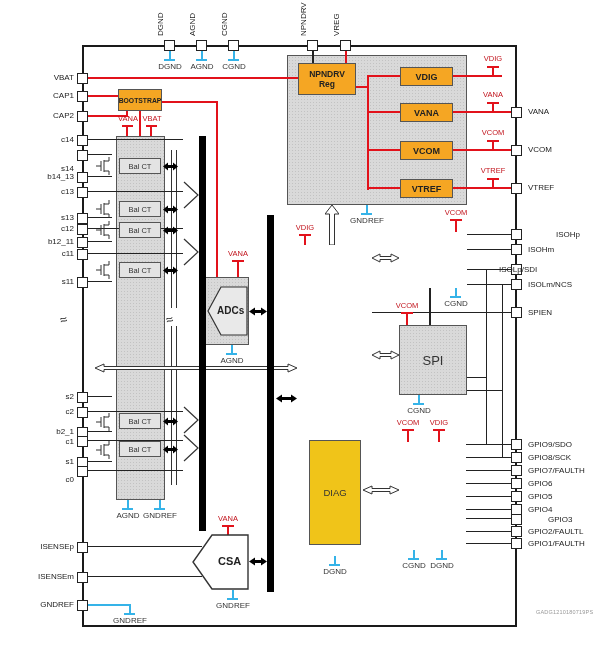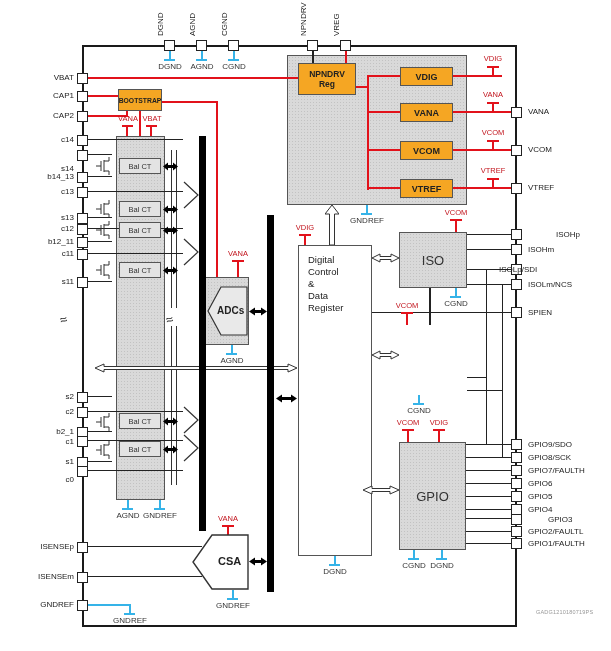--- a/index.html
+++ b/index.html
@@ -270,78 +270,69 @@
 
   <svg class="arr" style="left:95px;top:363px;z-index:22" width="202" height="10">
     <polygon points="0,5 9,1 9,3.5 193,3.5 193,1 202,5 193,9 193,6.5 9,6.5 9,9" fill="#fff" stroke="#333" stroke-width="1"></polygon>
   </svg>
   <div class="bar" style="left:199px;top:136px;width:7px;height:395px"></div>
   <div class="bar" style="left:267px;top:215px;width:7px;height:377px"></div>
   <svg class="arr" style="left:276px;top:394px;z-index:26" width="21" height="9">
       <polygon points="0,4.5 6,0.5 6,3 15,3 15,0.5 21,4.5 15,8.5 15,6 6,6 6,8.5" fill="#000"></polygon>
     </svg>
 
-  <div class="wblk" style="left:298px;top:245px;width:74px;height:311px">
-    <div style="padding:8px 0 0 9px;font-size:9.5px;line-height:12px;color:#222">
-      <div>Digital</div>
-      <div>Control</div>
-      <div>&amp;</div>
-      <div>Data</div>
-      <div>Register</div>
-    </div>
-  </div>
   <div class="lbl ctr rl" style="left:283px;top:224px">VDIG</div>
   <div class="r" style="left:299px;top:234px;width:12px;height:2px"></div>
   <div class="r" style="left:304px;top:234px;width:2px;height:11px"></div>
   <div class="c" style="left:334px;top:556px;width:2px;height:8px"></div>
   <div class="c" style="left:329px;top:564px;width:11px;height:2px"></div>
   <div class="lbl ctr gl" style="left:313px;top:568px">DGND</div>
 
+  <div class="wblk tt" style="left:309px;top:440px;width:52px;height:105px;background:#F0C419;font-size:9.5px;z-index:16">DIAG</div>
 
   <svg class="arr" style="left:325px;top:205px" width="14" height="40">
     <polygon points="7,0 0,9 4.5,9 4.5,40 9.5,40 9.5,9 14,9" fill="#fff" stroke="#333" stroke-width="1"></polygon>
   </svg>
 
   <svg class="arr" style="left:372px;top:253px" width="27" height="10">
       <polygon points="0,5 8,1 8,3.5 19,3.5 19,1 27,5 19,9 19,6.5 8,6.5 8,9" fill="#fff" stroke="#333" stroke-width="1"></polygon>
     </svg>
   <svg class="arr" style="left:372px;top:350px" width="27" height="10">
       <polygon points="0,5 8,1 8,3.5 19,3.5 19,1 27,5 19,9 19,6.5 8,6.5 8,9" fill="#fff" stroke="#333" stroke-width="1"></polygon>
     </svg>
   <svg class="arr" style="left:363px;top:485px;z-index:24" width="36" height="10">
       <polygon points="0,5 9,1 9,3.5 27,3.5 27,1 36,5 27,9 27,6.5 9,6.5 9,9" fill="#fff" stroke="#333" stroke-width="1"></polygon>
     </svg>
 
-  <div class="gblk tt" style="left:399px;top:232px;width:68px;height:56px;font-size:13px;z-index:18">ISO</div>
   <div class="lbl ctr rl" style="left:434px;top:209px">VCOM</div>
   <div class="r" style="left:450px;top:219px;width:12px;height:2px"></div>
   <div class="r" style="left:455px;top:219px;width:2px;height:13px"></div>
   <div class="c" style="left:455px;top:288px;width:2px;height:8px"></div>
   <div class="c" style="left:450px;top:296px;width:11px;height:2px"></div>
   <div class="lbl ctr gl" style="left:434px;top:300px">CGND</div>
   <div class="w" style="left:429px;top:288px;width:1.5px;height:37px"></div>
 
   <div class="w" style="left:467px;top:234px;width:45px;height:1.2px"></div>
   <div class="w" style="left:467px;top:249px;width:45px;height:1.2px"></div>
   <div class="w" style="left:467px;top:269px;width:45px;height:1.2px"></div>
   <div class="w" style="left:467px;top:284px;width:45px;height:1.2px"></div>
   <div class="w" style="left:486px;top:269px;width:1.2px;height:176px"></div>
   <div class="w" style="left:502px;top:284px;width:1.2px;height:174px"></div>
   <div class="w" style="left:467px;top:377px;width:20px;height:1.2px"></div>
   <div class="w" style="left:467px;top:390px;width:36px;height:1.2px"></div>
   <div class="w" style="left:372px;top:312px;width:139px;height:1.2px"></div>
 
+  <div class="gblk tt" style="left:399px;top:325px;width:68px;height:70px;font-size:13px;z-index:18">SPI</div>
   <div class="lbl ctr rl" style="left:385px;top:302px">VCOM</div>
   <div class="r" style="left:401px;top:312px;width:12px;height:2px"></div>
   <div class="r" style="left:406px;top:312px;width:2px;height:13px"></div>
   <div class="c" style="left:418px;top:395px;width:2px;height:8px"></div>
   <div class="c" style="left:413px;top:403px;width:11px;height:2px"></div>
   <div class="lbl ctr gl" style="left:397px;top:407px">CGND</div>
 
-  <div class="gblk tt" style="left:399px;top:442px;width:67px;height:108px;font-size:13px;z-index:18">GPIO</div>
   <div class="lbl ctr rl" style="left:386px;top:419px">VCOM</div>
   <div class="r" style="left:402px;top:429px;width:12px;height:2px"></div>
   <div class="r" style="left:407px;top:429px;width:2px;height:13px"></div>
   <div class="lbl ctr rl" style="left:417px;top:419px">VDIG</div>
   <div class="r" style="left:433px;top:429px;width:12px;height:2px"></div>
   <div class="r" style="left:438px;top:429px;width:2px;height:13px"></div>
   <div class="c" style="left:413px;top:550px;width:2px;height:8px"></div>
   <div class="c" style="left:408px;top:558px;width:11px;height:2px"></div>
   <div class="lbl ctr gl" style="left:392px;top:562px">CGND</div>
   <div class="c" style="left:441px;top:550px;width:2px;height:8px"></div>

